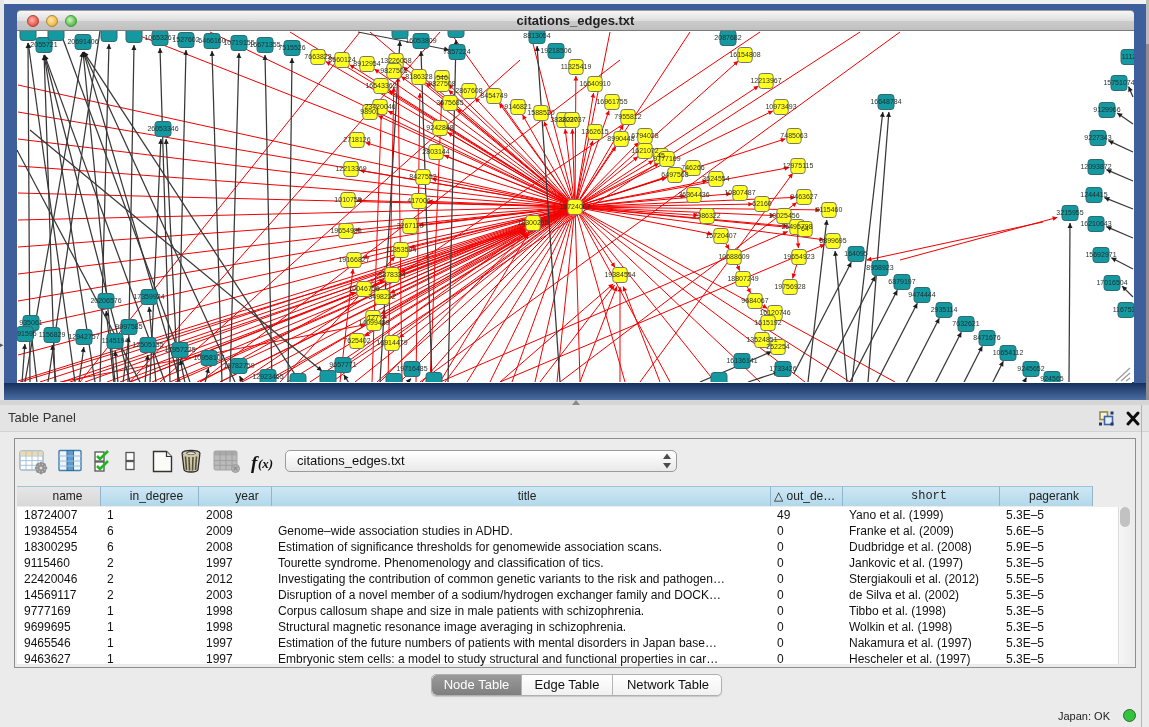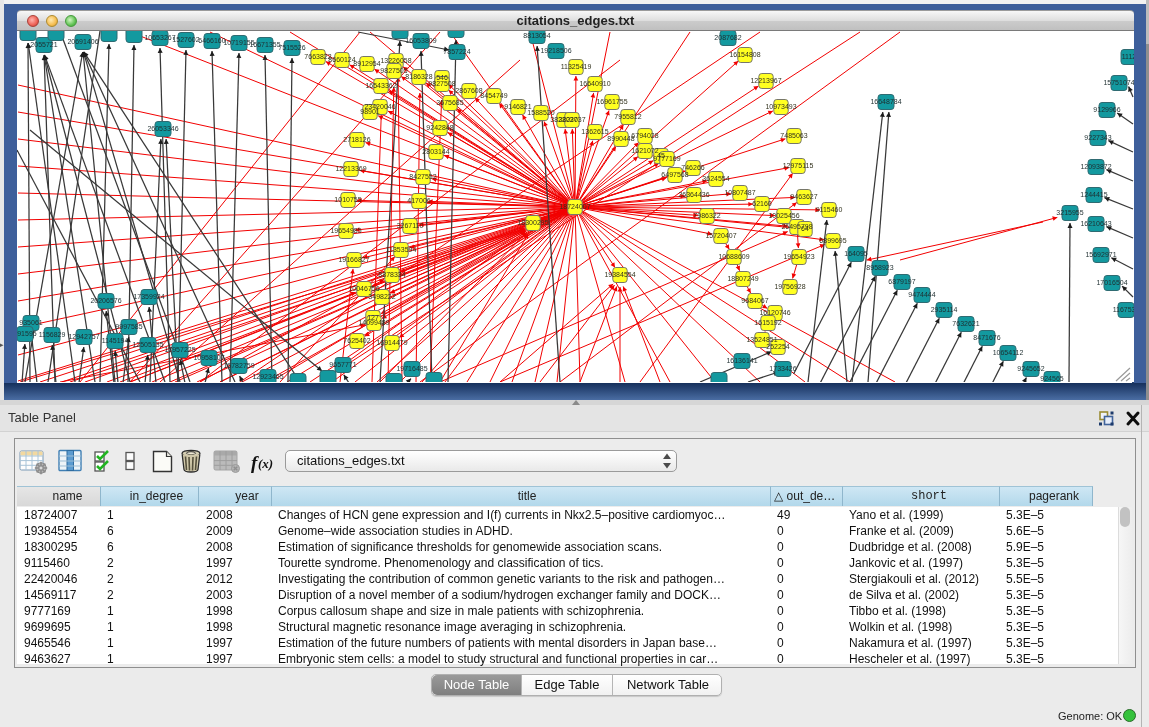--- a/index.html
+++ b/index.html
@@ -825,21 +825,20 @@
     <div class="hc" style="left:199px;width:73px;"><span style="position:relative;left:12px">year</span></div>
     <div class="hc" style="left:272px;width:499px;"><span style="position:relative;left:6px">title</span></div>
     <div class="hc" style="left:771px;width:72px;text-align:left;padding-left:3px;">△ out_de…</div>
     <div class="hc" style="left:843px;width:157px;font-family:Liberation Mono, monospace;"><span style="position:relative;left:8px">short</span></div>
     <div class="hc" style="left:1000px;width:93px;"><span style="position:relative;left:8px">pagerank</span></div>
   <div id="trowbg"></div>
   <div class="row" style="top:507px">
       <div class="c" style="left:24px;width:75px">18724007</div>
       <div class="c" style="left:107px;width:90px">1</div>
       <div class="c" style="left:206px;width:64px">2008</div>
-      <div class="c" style="left:278px;width:491px">Changes of HCN gene expression and I(f) currents in Nkx2.5–positive cardiomyoc…</div>
       <div class="c" style="left:777px;width:64px">49</div>
       <div class="c" style="left:849px;width:149px">Yano et al. (1999)</div>
       <div class="c" style="left:1006px;width:85px">5.3E–5</div>
     </div>
 <div class="row" style="top:523px">
       <div class="c" style="left:24px;width:75px">19384554</div>
       <div class="c" style="left:107px;width:90px">6</div>
       <div class="c" style="left:206px;width:64px">2009</div>
       <div class="c" style="left:278px;width:491px">Genome–wide association studies in ADHD.</div>
       <div class="c" style="left:777px;width:64px">0</div>
@@ -924,15 +923,15 @@
 <div style="position:absolute;left:572px;top:400px;width:0;height:0;border-left:4px solid transparent;border-right:4px solid transparent;border-bottom:5px solid #8a8a8a"></div>
 <div style="position:absolute;left:0px;top:341px;width:5px;height:8px;font-size:7px;color:#555;line-height:8px">▸</div>
 
   <div style="position:absolute;left:1141px;top:405px;width:1px;height:322px;background:#b4b4b4"></div>
 
 <div id="tabs">
  <div class="seg seg-sel" style="left:0;width:89px;border-radius:5px 0 0 5px;">Node Table</div>
  <div class="seg" style="left:89px;width:91px;border-left:1px solid #b5b5b5;">Edge Table</div>
  <div class="seg" style="left:180px;width:111px;border-left:1px solid #b5b5b5;border-radius:0 5px 5px 0;">Network Table</div>
 </div>
-  <div id="mem">Genome: OK</div>
+  <div id="mem">Japan: OK</div>
   <div id="memdot"></div>
 </div>
 
 </body></html>

